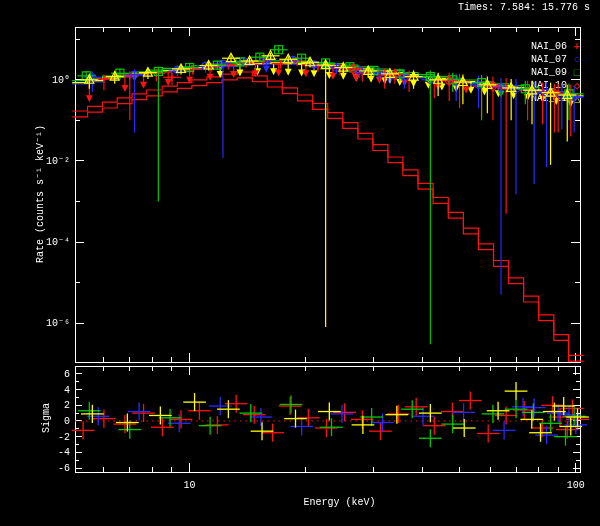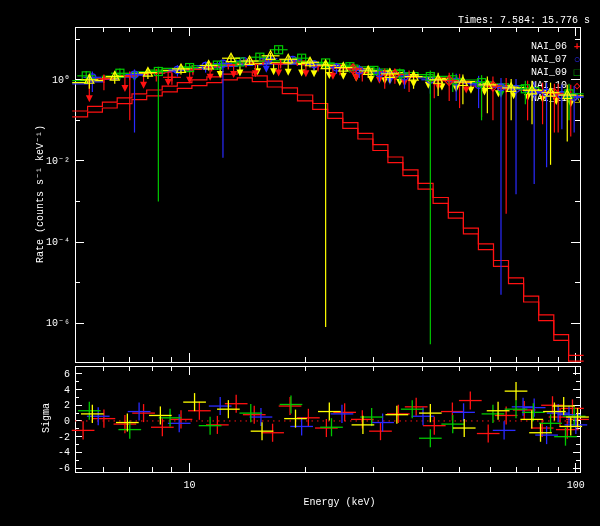--- a/index.html
+++ b/index.html
@@ -1,19 +1,19 @@
 <!DOCTYPE html>
 <html><head>
 <meta charset="utf-8">
 <style>
   html,body{margin:0;padding:0;background:#000;}
   #stage{position:relative;width:600px;height:526px;background:#000;overflow:hidden;
          font-family:"Liberation Mono","DejaVu Sans Mono",monospace;color:#fff;}
   .lbl{position:absolute;font-size:10px;color:#fff;white-space:nowrap;}
-  #title{top:15px;right:10px;text-align:left;}
+  #title{top:2px;right:10px;text-align:left;}
   #ylabel-top{left:40px;top:194px;transform:translate(-50%,-50%) rotate(-90deg);}
   #ylabel-bot{left:46px;top:418px;transform:translate(-50%,-50%) rotate(-90deg);}
   #xlabel{left:327px;top:502px;transform:translate(-50%,-50%);padding-left:25px;}
   #legend{position:absolute;top:40px;right:15px;}
   .legrow{display:flex;align-items:center;justify-content:flex-end;height:13px;font-size:10px;}
   .legmark{display:inline-block;width:16px;text-align:center;font-size:11px;font-weight:bold;margin-left:2px;}
   svg{position:absolute;left:0;top:0;pointer-events:none;}
 </style>
 </head>
 <body>

